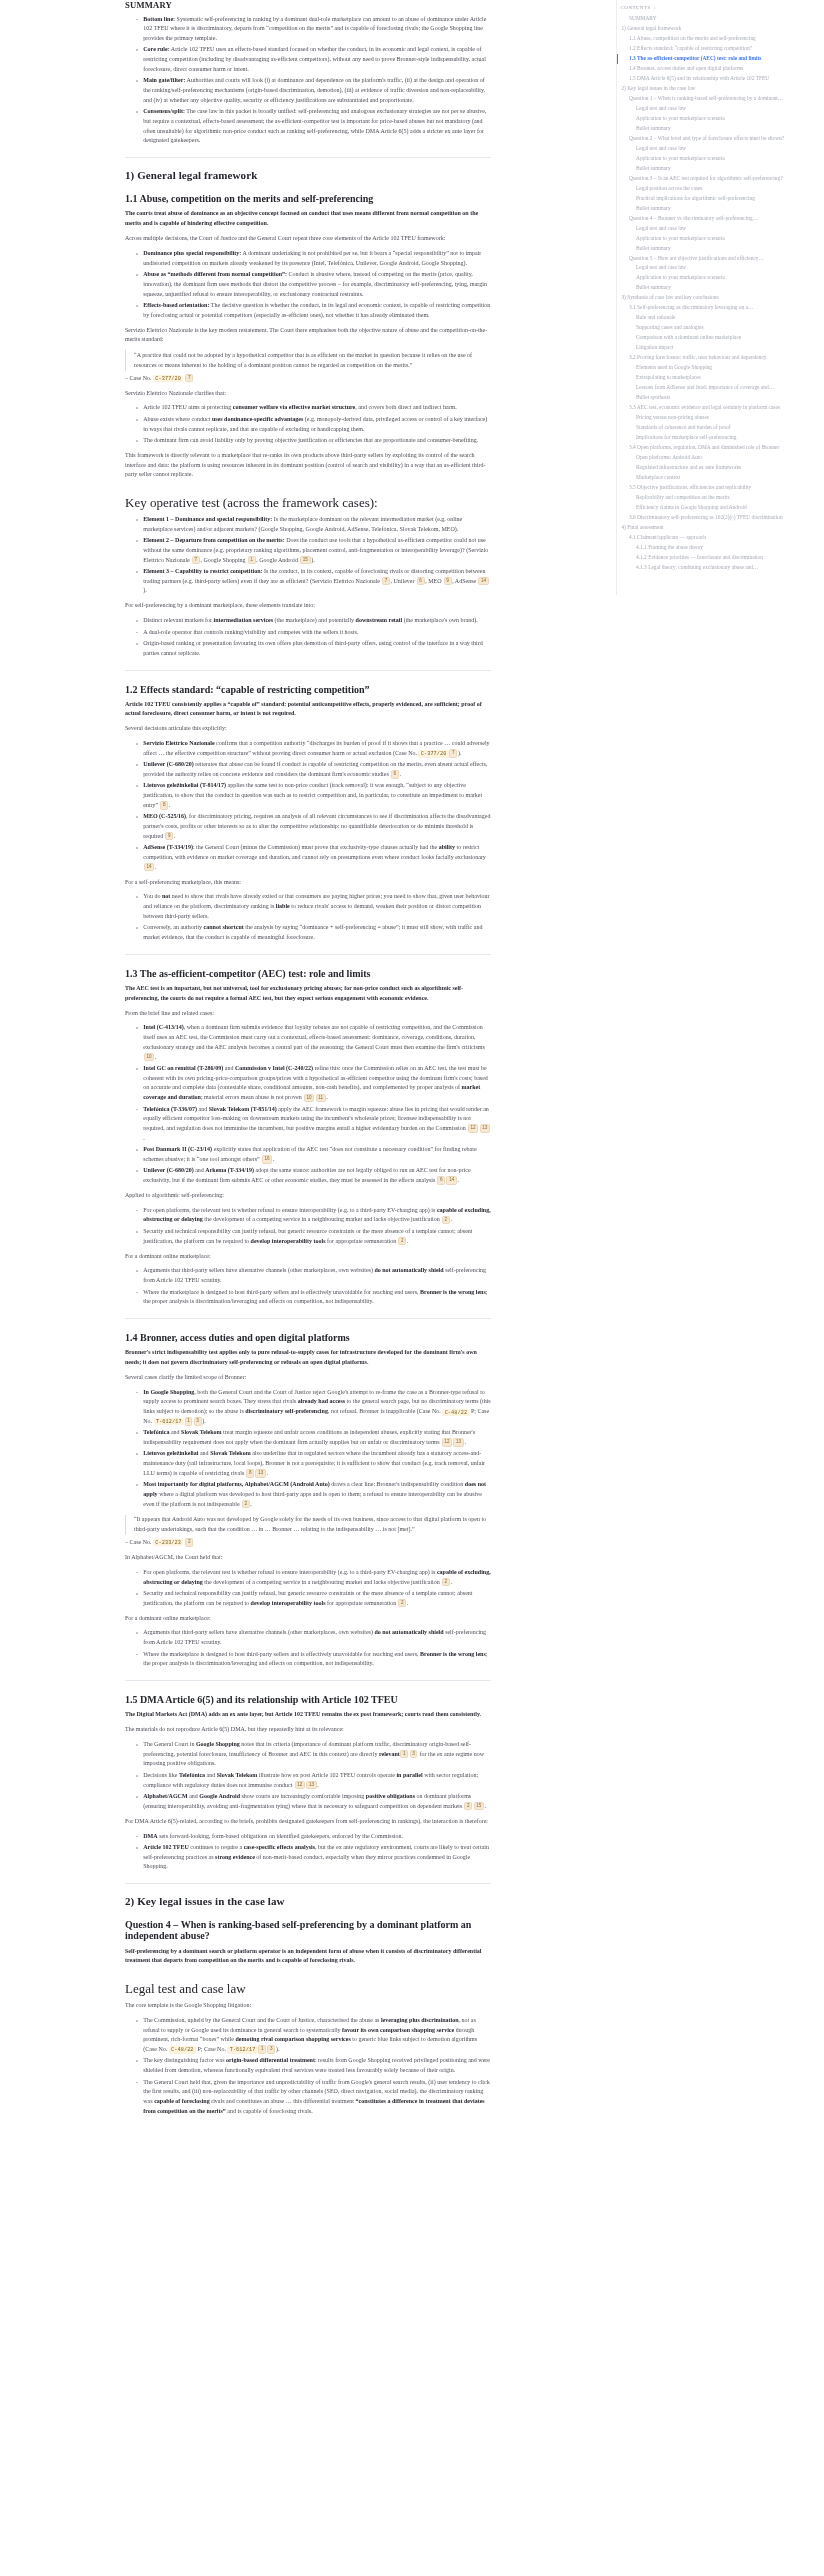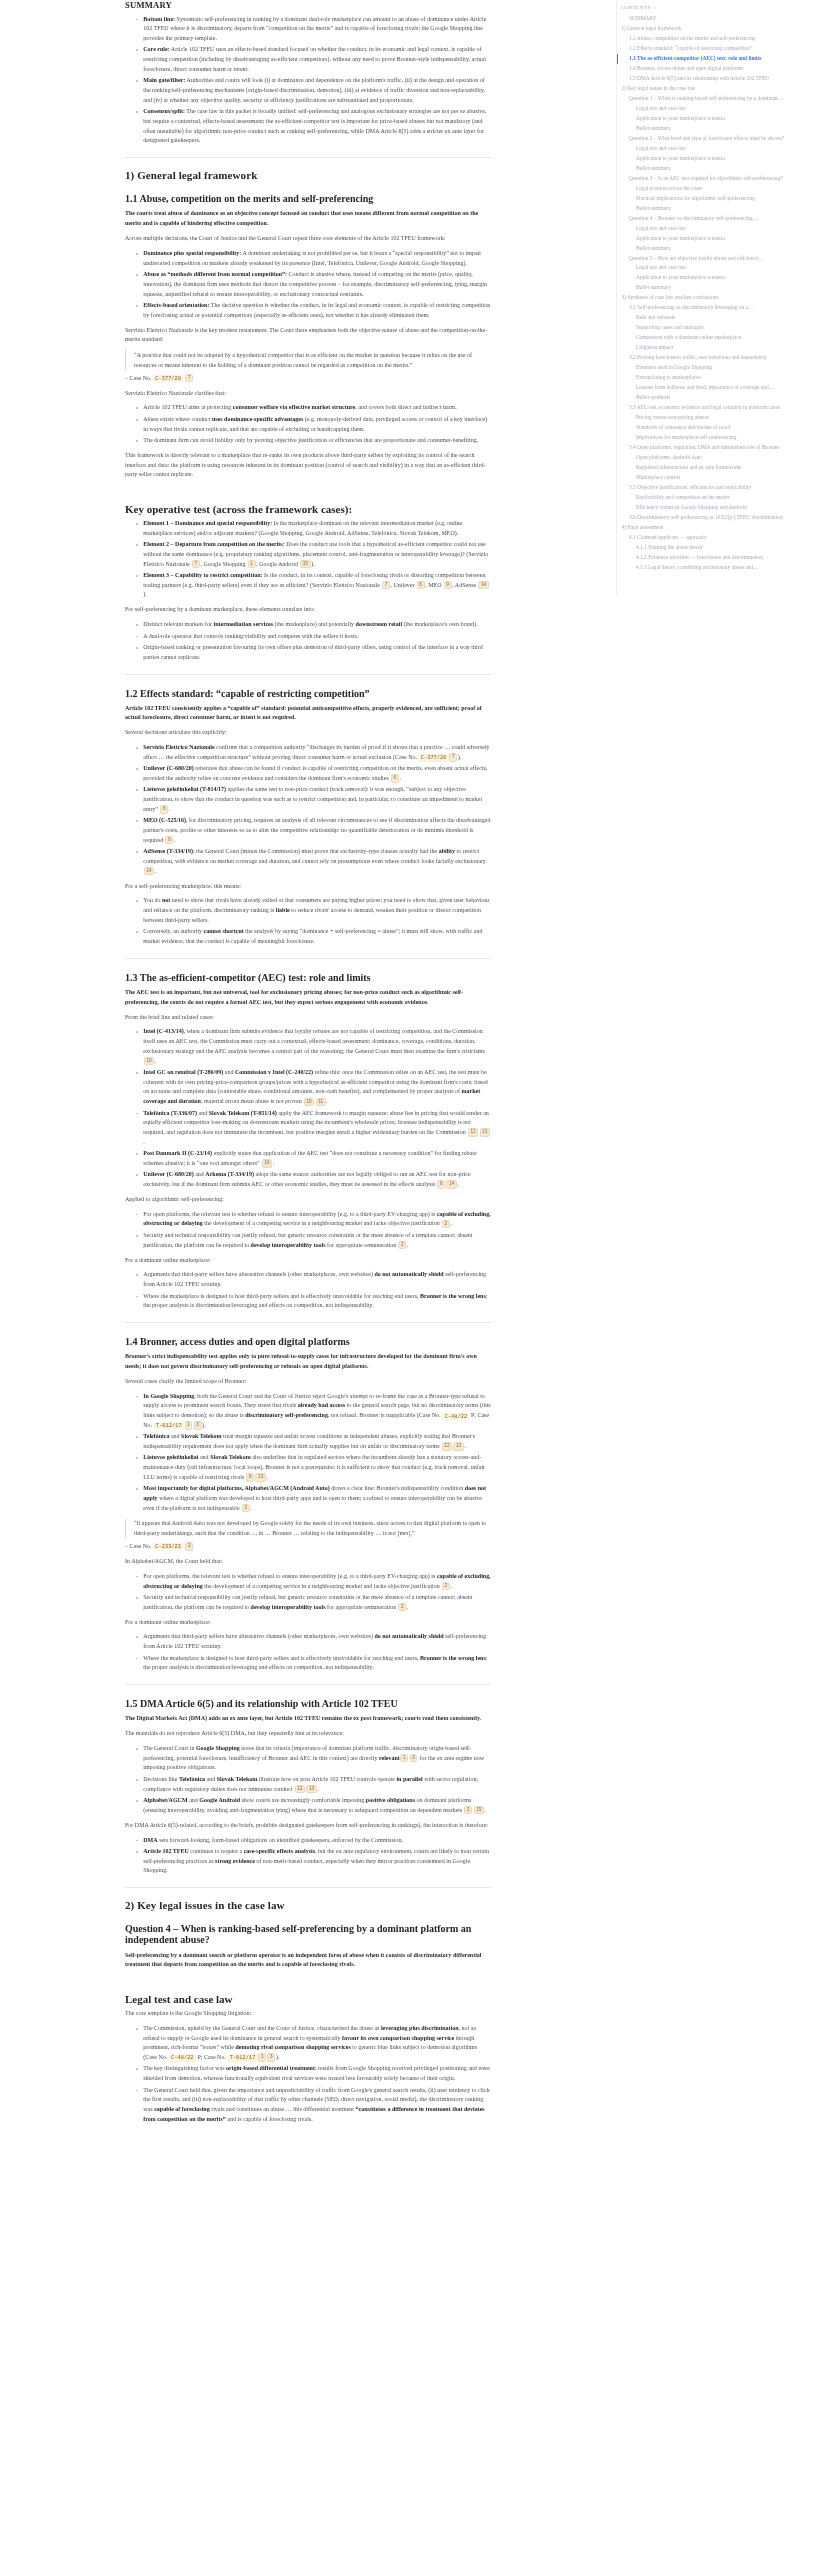--- a/index.html
+++ b/index.html
@@ -28,24 +28,24 @@
     margin:8px 0 5.7px 0;
     letter-spacing:0.1px;
   }
   h2.sec-h {
     font-size:10px;
     font-weight:700;
     color:#24262d;
     margin:12.6px 0 5.2px 0;
   }
   h3.sub-h {
-    font-size:11px;
-    font-weight:700;
+    font-size:13px;
+    font-weight:400;
     color:#24262d;
-    margin:23px 0 4px 0;
+    margin:15px 0 4px 0;
   }
   h4.summary-h {
     font-size:8.6px;
     font-weight:700;
     color:#24262d;
     margin:0 0 4.6px 0;
     letter-spacing:0.2px;
   }
   p.para {
     font-size:6px;

